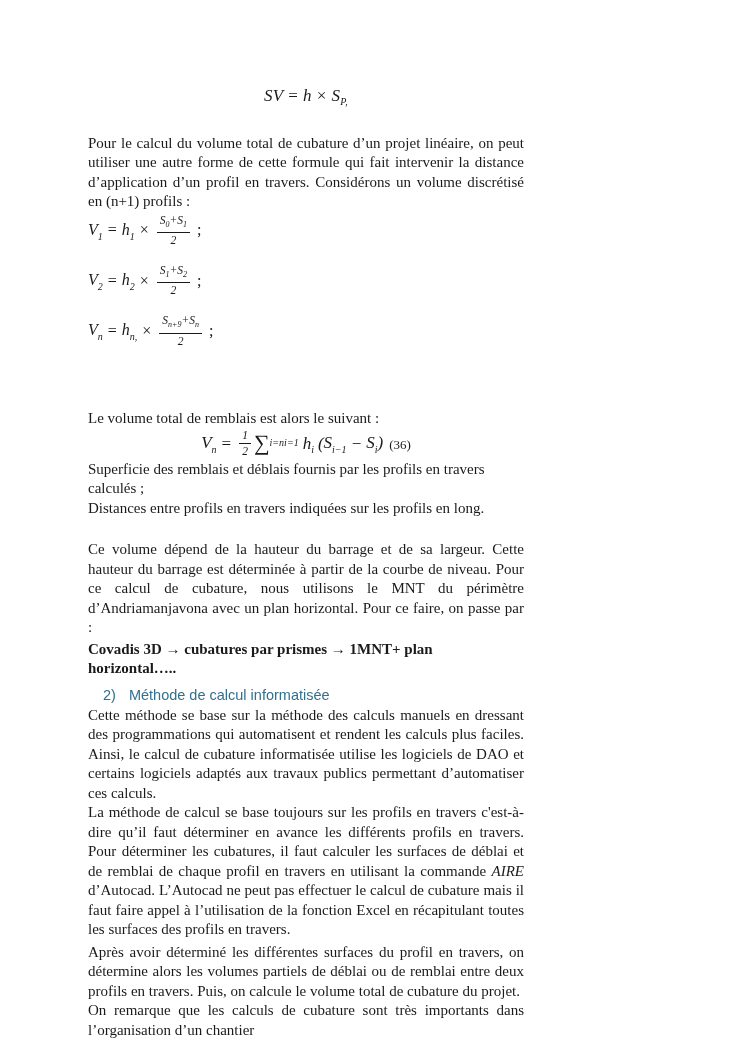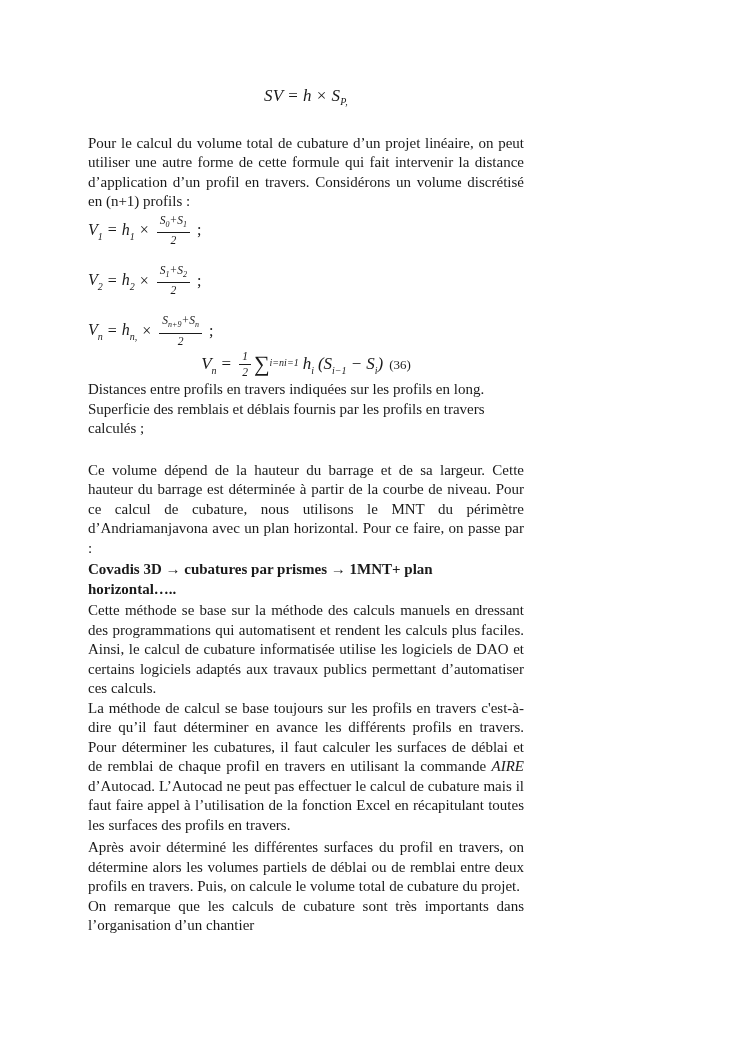--- a/index.html
+++ b/index.html
@@ -94,34 +94,38 @@
   </div>
 
   <div class="math vformula vf-gap">
     <span class="mi">V</span><sub class="msub">2</sub><span class="mo">=</span><span class="mi">h</span><sub class="msub">2</sub><span class="mo">×</span><span class="frac"><span class="num"><span class="mi">S</span><sub class="msub">1</sub><span>+</span><span class="mi">S</span><sub class="msub">2</sub></span><span class="den">2</span></span><span class="semi">;</span>
   </div>
 
   <div class="math vformula vf-gap">
     <span class="mi">V</span><sub class="msub">n</sub><span class="mo">=</span><span class="mi">h</span><sub class="msub">n,</sub><span class="mo">×</span><span class="frac"><span class="num"><span class="mi">S</span><sub class="msub">n+9</sub><span>+</span><span class="mi">S</span><sub class="msub">n</sub></span><span class="den">2</span></span><span class="semi">;</span>
   </div>
 
+  <p class="mt-remblais">Le volume total de remblais est alors le suivant :</p>
 
   <div class="centered math eq36 mt-eq36">
     <span class="mi">V</span><sub class="msub">n</sub><span class="mo">=</span><span class="frac"><span class="num">1</span><span class="den">2</span></span><span class="sigma">∑</span><span class="limits">
         <span>i=n</span>
         <span>i=1</span>
       </span><span class="mi sp">h</span><sub class="msub">i</sub><span class="mi sp">(</span><span class="mi">S</span><sub class="msub">i−1</sub><span class="mo">−</span><span class="mi">S</span><sub class="msub">i</sub><span class="mi">)</span><span class="eq-tag">(36)</span>
   </div>
 
+  <p>Superficie des remblais et déblais fournis par les profils en travers calculés ;</p>
   <p>Distances entre profils en travers indiquées sur les profils en long.</p>
-  <p>Superficie des remblais et déblais fournis par les profils en travers calculés ;</p>
 
   <p class="just mt-p3">Ce volume dépend de la hauteur du barrage et de sa largeur. Cette hauteur du barrage est déterminée à partir de la courbe de niveau. Pour ce calcul de cubature, nous utilisons le MNT du périmètre d’Andriamanjavona avec un plan horizontal. Pour ce faire, on passe par :</p>
   <p class="bold-line">Covadis 3D → cubatures par prismes → 1MNT+ plan horizontal…..</p>
 
+  <div class="heading2">
+    <span class="h-num">2)</span><span>Méthode de calcul informatisée</span>
+  </div>
 
   <p class="just mt-p4">Cette méthode se base sur la méthode des calculs manuels en dressant des programmations qui automatisent et rendent les calculs plus faciles. Ainsi, le calcul de cubature informatisée utilise les logiciels de DAO et certains logiciels adaptés aux travaux publics permettant d’automatiser ces calculs.</p>
 
   <p class="just mt-p5"><span>La méthode de calcul se base toujours sur les profils en travers c'est-à-dire qu’il faut déterminer en avance les différents profils en travers. Pour déterminer les cubatures, il faut calculer les surfaces de déblai et de remblai de chaque profil en travers en utilisant la commande </span><i>AIRE</i><span> d’Autocad. L’Autocad ne peut pas effectuer le calcul de cubature mais il faut faire appel à l’utilisation de la fonction Excel en récapitulant toutes les surfaces des profils en travers.</span></p>
 
   <p class="just mt-p6">Après avoir déterminé les différentes surfaces du profil en travers, on détermine alors les volumes partiels de déblai ou de remblai entre deux profils en travers. Puis, on calcule le volume total de cubature du projet.</p>
   <p class="just">On remarque que les calculs de cubature sont très importants dans l’organisation d’un chantier</p>
 
   <div class="page-badge">
     <span>66</span>

